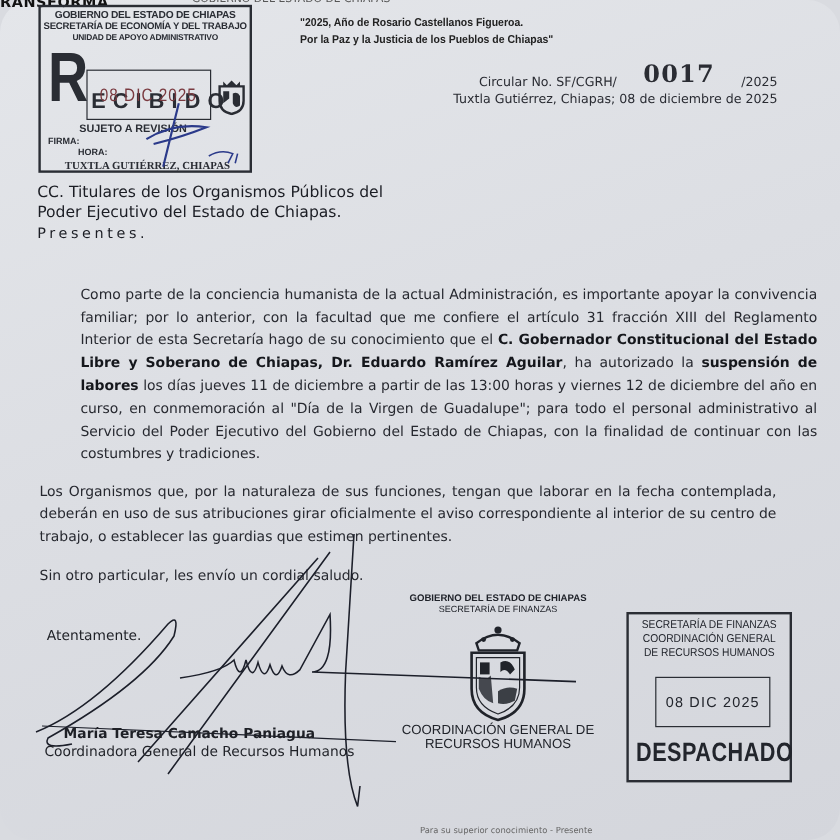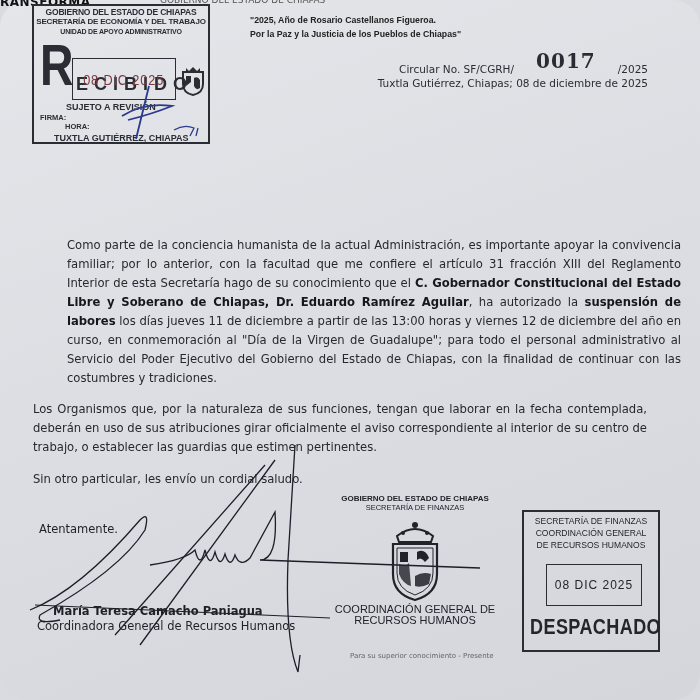--- a/index.html
+++ b/index.html
@@ -46,21 +46,21 @@
       border: 1.5px solid #2a2d34; display: flex; align-items: center; justify-content: center;
     }
     .recv-date {
       font-family: "Liberation Sans", sans-serif; color: #7a3a40; font-size: 15px; letter-spacing: 1px;
       transform: scaleX(0.85);
     }
     .recv-shield { position: absolute; left: 146px; top: 58px; width: 26px; height: 32px; }
     .recv-sujeto { position: absolute; left: 32px; top: 96px; font-size: 9px; font-weight: bold; font-family: "Liberation Sans", sans-serif; }
     .recv-firma { position: absolute; left: 6px; top: 107px; font-size: 7.5px; font-weight: bold; font-family: Liberation Sans, sans-serif; }
     .recv-hora { position: absolute; left: 6px; top: 116px; font-size: 7.5px; font-weight: bold; font-family: Liberation Sans, sans-serif; margin-left: 25px; }
-    .recv-city { position: absolute; left: 20px; top: 127px; font-size: 9px; font-weight: bold; font-family: Liberation Sans, sans-serif; }
+    .recv-city { position: absolute; left: 20px; top: 127px; font-size: 9px; font-weight: bold; font-family: Liberation Serif, serif; }
     .recv-sig { position: absolute; left: 80px; top: 78px; width: 90px; height: 58px; }
 
     
     .motto {
       left: 250px; top: 13px; font-family: "Liberation Sans", sans-serif; font-weight: bold;
       font-size: 9.5px; line-height: 14px; color: #222; transform: scaleX(0.92); transform-origin: left;
     }
 
     
     .circ { right: 52px; top: 58px; text-align: right; font-size: 10.5px; line-height: 14px; color: #2a2c33; }
@@ -100,21 +100,21 @@
       left: 522px; top: 510px; width: 138px; height: 142px; border: 2px solid #2a2d34;
       font-family: "Liberation Sans", sans-serif; color: #22252c; text-align: center;
     }
     .stamp-desp .t { font-size: 9.5px; line-height: 12px; margin-top: 3px; transform: scaleX(0.9); }
     .desp-box {
       position: absolute; left: 22px; top: 52px; width: 96px; height: 42px; border: 1.5px solid #2a2d34;
       display: flex; align-items: center; justify-content: center; font-size: 12px; letter-spacing: 1px;
     }
     .desp-label { position: absolute; left: 6px; top: 102px; width: 126px; font-size: 22px; font-weight: bold; transform: scaleX(0.82); transform-origin: left; letter-spacing: 0.5px; }
 
-    .footer-cut { left: 350px; top: 652px; font-size: 7px; color: #666; }
+    .footer-cut { left: 350px; top: 688px; font-size: 7px; color: #666; }
   </style>
 </head>
 <body>
 
 <div class="page">
 
   <div class="abs top-cut">RANSFORMA</div>
   <div class="abs top-cut-r">GOBIERNO DEL ESTADO DE CHIAPAS</div>
 
   <div class="abs stamp-recv">
@@ -148,20 +148,25 @@
 
   <div class="abs circ">
     <div class="circ-no">
       <span>Circular No. SF/CGRH/</span>
       <span class="circ-num">0017</span>
       <span>/2025</span>
     </div>
     <div>Tuxtla Gutiérrez, Chiapas; 08 de diciembre de 2025</div>
   </div>
 
+  <div class="abs addr">
+    <div>CC. Titulares de los Organismos Públicos del</div>
+    <div>Poder Ejecutivo del Estado de Chiapas.</div>
+    <div class="pres">Presentes.</div>
+  </div>
 
   <div class="abs para p1"><span>Como parte de la conciencia humanista de la actual Administración, es importante apoyar la convivencia familiar; por lo anterior, con la facultad que me confiere el artículo 31 fracción XIII del Reglamento Interior de esta Secretaría hago de su conocimiento que el </span><b>C. Gobernador Constitucional del Estado Libre y Soberano de Chiapas, Dr. Eduardo Ramírez Aguilar</b><span>, ha autorizado la </span><b>suspensión de labores</b><span> los días jueves 11 de diciembre a partir de las 13:00 horas y viernes 12 de diciembre del año en curso, en conmemoración al "Día de la Virgen de Guadalupe"; para todo el personal administrativo al Servicio del Poder Ejecutivo del Gobierno del Estado de Chiapas, con la finalidad de continuar con las costumbres y tradiciones.</span></div>
   <div class="abs para p3">Sin otro particular, les envío un cordial saludo.</div>
   <div class="abs para p2">Los Organismos que, por la naturaleza de sus funciones, tengan que laborar en la fecha contemplada, deberán en uso de sus atribuciones girar oficialmente el aviso correspondiente al interior de su centro de trabajo, o establecer las guardias que estimen pertinentes.</div>
 
   <div class="abs atent">Atentamente.</div>
 
   <svg class="abs sig-svg" viewBox="0 0 480 250">
     <path d="M265 25 L115 195 M275 20 L140 205" fill="none" stroke="#1c1f2a" stroke-width="1.3"></path>
     <path d="M30 170 Q80 150 140 80 Q150 70 145 90 Q120 130 40 175 Q35 185 60 180" fill="none" stroke="#1c1f2a" stroke-width="1.3"></path>

